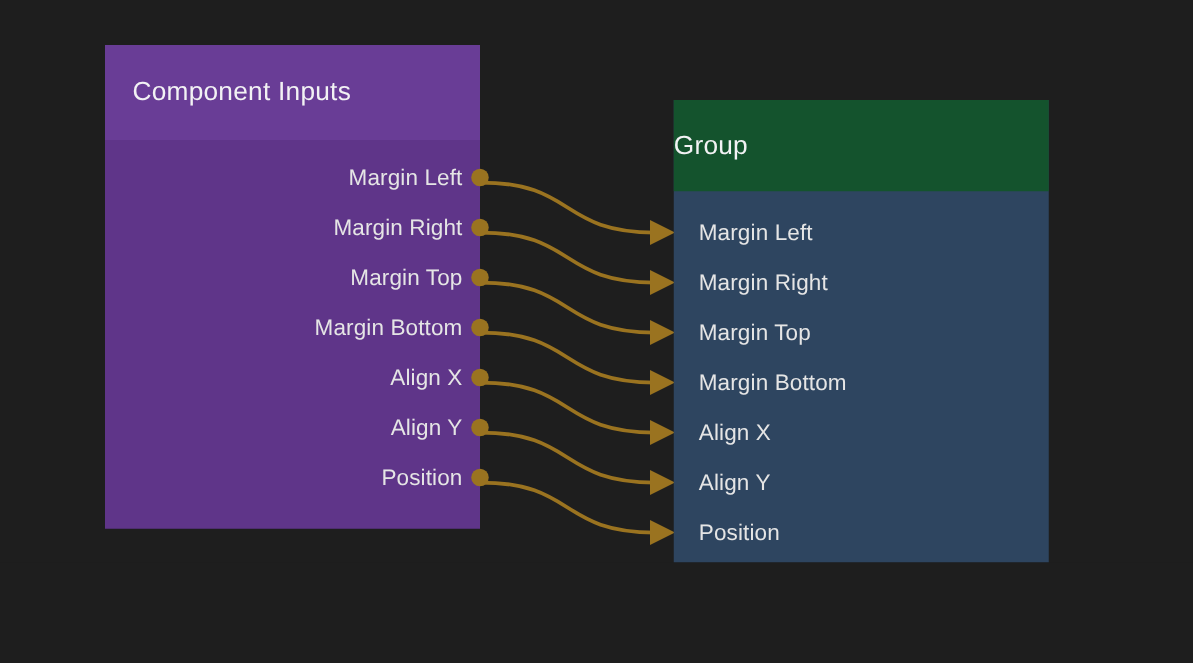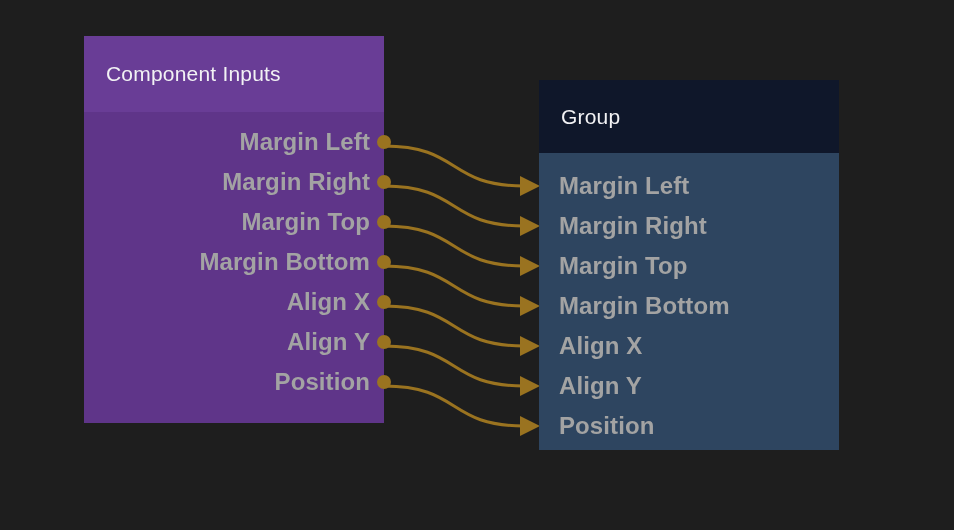--- a/index.html
+++ b/index.html
@@ -48,23 +48,23 @@
     position: relative;
   }
   .port-row {
     position: relative;
     height: 40px;
     display: flex;
     align-items: center;
     white-space: nowrap;
   }
   .port-label {
-    color: #a3a3a3;
-    font-size: 24px;
-    font-weight: 700;
+    color: #e5e5e5;
+    font-size: 18px;
+    font-weight: 400;
     letter-spacing: 0.1px;
   }
 
   
   #node-component-inputs {
     left: 84px;
     top: 36px;
     width: 300px;
     height: 387px;
     background: #5f3589;
@@ -96,22 +96,21 @@
   
   #node-group {
     left: 539px;
     top: 80px;
     width: 300px;
     height: 384px;
     background: #2e4560;
   }
   #node-group .node-header {
     height: 73px;
-    background: #0f172a;
-    padding-left: 22px;
+    background: #14532d;
     align-items: center;
   }
   #node-group .node-body {
     height: 311px;
     padding-top: 13px;
   }
   #node-group .port-row {
     justify-content: flex-start;
     padding-left: 20px;
   }

